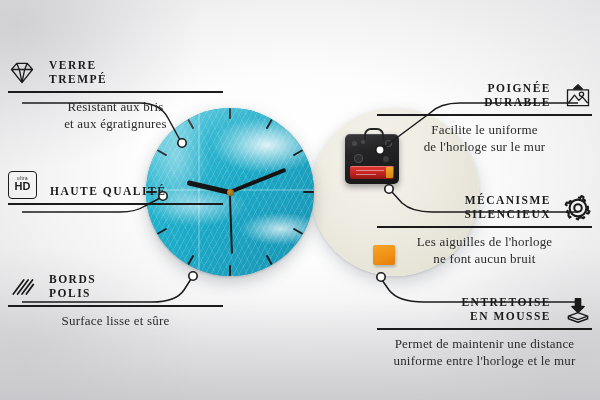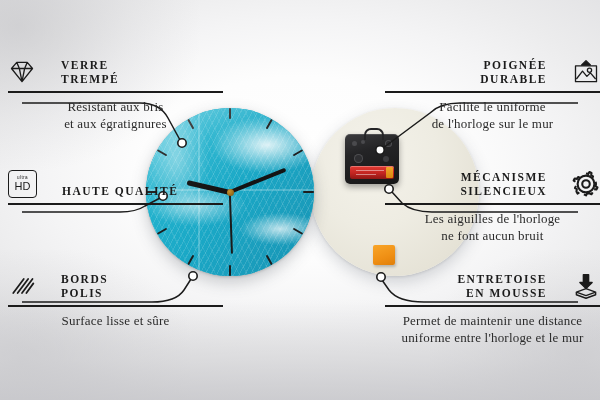--- a/index.html
+++ b/index.html
@@ -87,38 +87,38 @@
   .batt-line{position:absolute;left:6px;height:1px;background:rgba(255,255,255,.45);width:28px;}
   #foam-spacer{
     position:absolute;left:62px;top:137px;width:22px;height:20px;border-radius:2px;
     background:linear-gradient(160deg,#f9a528 0%,#ef8f14 60%,#e07f08 100%);
     box-shadow:1px 2px 3px rgba(0,0,0,.22);
   }
 
   
   .callout{position:absolute;width:215px;}
   .callout.left{left:8px;text-align:left;}
-  .callout.right{right:0;text-align:right;}
-  .co-head{display:flex;align-items:flex-start;gap:25px;}
+  .callout.right{right:8px;text-align:right;margin-top:23px;}
+  .co-head{display:flex;align-items:flex-end;gap:13px;}
   .callout.right .co-head{justify-content:flex-end;}
   .co-title{
     font-size:11.5px;font-weight:bold;letter-spacing:1.5px;color:#1b1b1b;
     line-height:1.26;text-transform:uppercase;
   }
   .co-rule{height:1.6px;background:#1b1b1b;margin:4px 0 5px 0;}
   .co-desc{font-size:13px;color:#2b2b2b;line-height:1.35;letter-spacing:.2px;text-align:center;}
   .ico{flex:0 0 auto;width:28px;height:28px;color:#1b1b1b;}
   .ico svg{display:block;width:28px;height:28px;}
 
   #hd-badge{
     flex:0 0 auto;width:27px;height:26px;border:1.8px solid #1b1b1b;border-radius:4px;
     display:flex;flex-direction:column;align-items:center;justify-content:center;color:#1b1b1b;
   }
   #hd-badge .ultra{font-size:4.6px;letter-spacing:.4px;line-height:1;font-family:"Liberation Sans",sans-serif;}
-  #hd-badge .hd{font-size:11px;font-weight:normal;line-height:1.05;font-family:"Liberation Sans",sans-serif;}
+  #hd-badge .hd{font-size:11px;font-weight:bold;line-height:1.05;font-family:"Liberation Sans",sans-serif;}
 
   
   #connectors{position:absolute;left:0;top:0;width:600px;height:400px;pointer-events:none;}
   #connectors path{fill:none;stroke:#1b1b1b;stroke-width:1.5;}
   #connectors circle{fill:#ffffff;stroke:#1b1b1b;stroke-width:1.6;}
 </style>
 </head>
 <body>
 
 <div id="stage">

